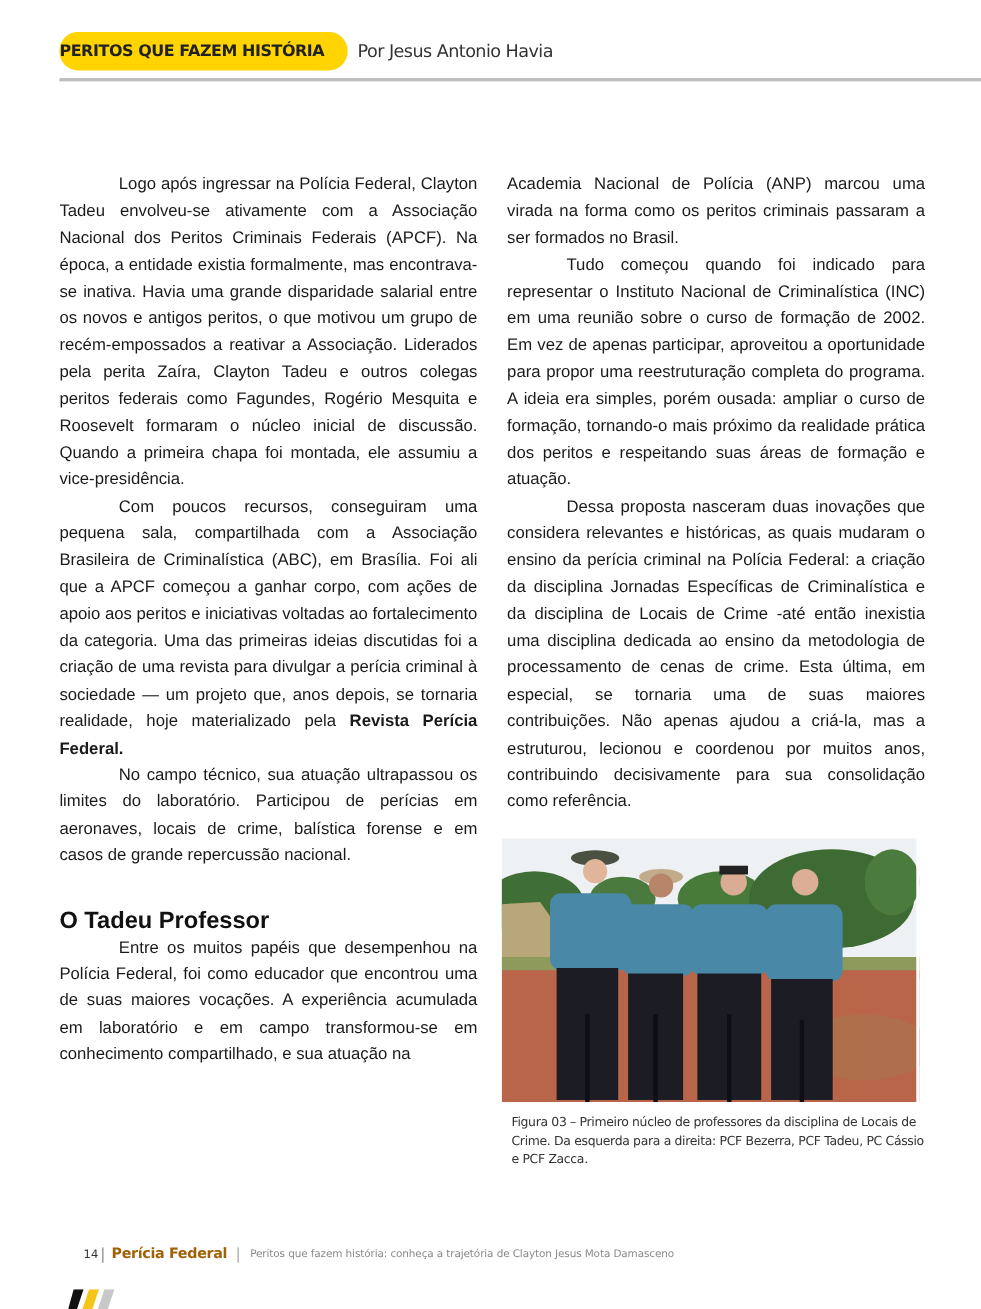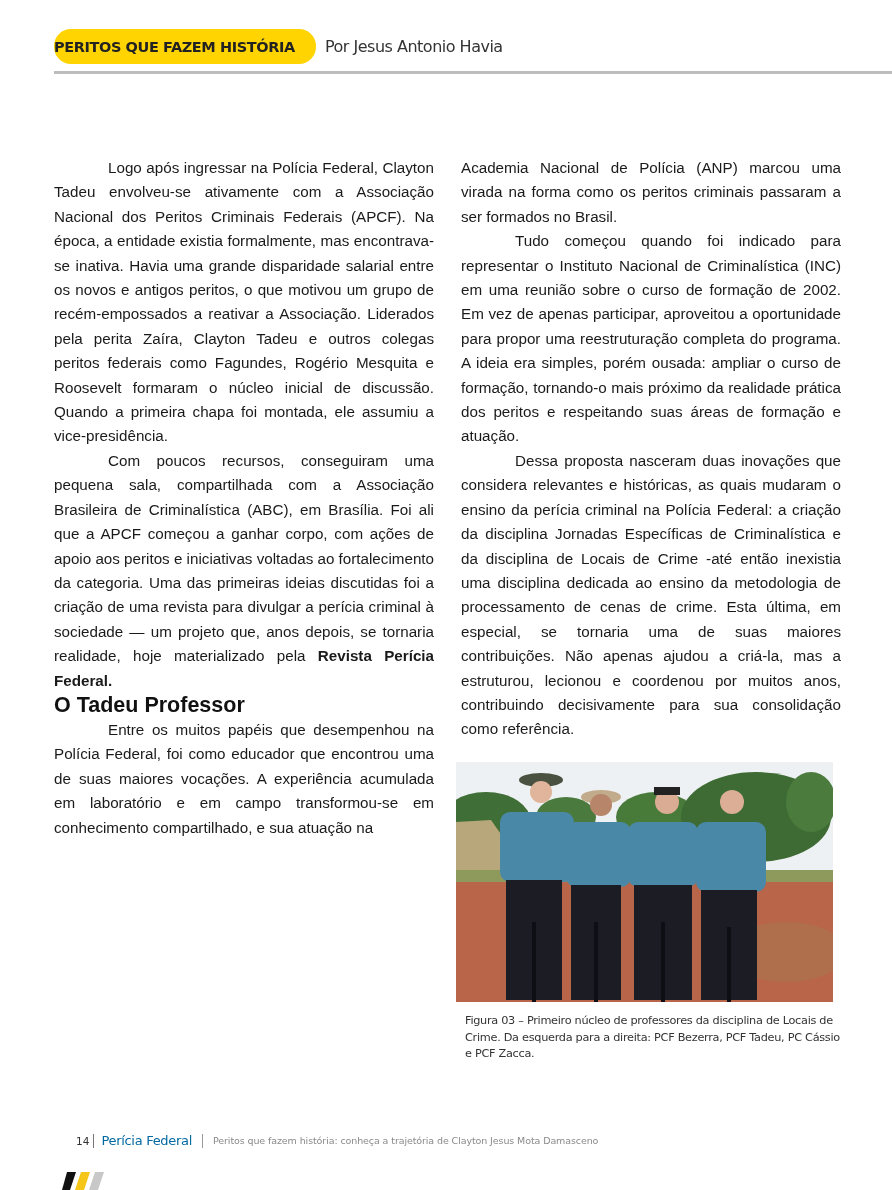--- a/index.html
+++ b/index.html
@@ -13,48 +13,49 @@
   .hdr-author { position: absolute; left: 325px; top: 37px; font-size: 16px; color: #333;
                 font-family: "DejaVu Sans", sans-serif; letter-spacing: -0.5px; }
   .hdr-rule { position: absolute; left: 54px; right: 0; top: 71px; height: 3px; background: #bdbdbd; }
 
   .col { position: absolute; top: 156px; width: 380px; font-size: 15.2px; line-height: 24.4px; text-align: justify; }
   .col.left { left: 54px; }
   .col.right { left: 461px; }
   .col p { margin: 0; text-indent: 54px; hyphens: manual; }
   .col p.noindent { text-indent: 0; }
   h2 { margin: 0; font-size: 21.5px; line-height: 25px; font-weight: bold; color: #111; }
-  h2.second { }
+  h2.second { margin-top: 34px; }
   b { font-weight: bold; }
 
   .photo { position: absolute; left: 456px; top: 762px; width: 380px; height: 240px; overflow: hidden; }
   .caption { position: absolute; left: 465px; top: 1013px; width: 380px; font-size: 11.3px; line-height: 16.5px;
              color: #333; font-family: "DejaVu Sans", sans-serif; letter-spacing: -0.3px; }
 
   .footer { position: absolute; left: 57px; top: 1133px; display: flex; align-items: center;
             font-family: "DejaVu Sans", sans-serif; }
   .footer .pnum { font-size: 10.5px; color: #333; margin-left: 19px; }
   .footer .sep { width: 1px; height: 14px; background: #777; margin: 0 7px 0 4px; }
-  .footer .mag { font-size: 13px; font-weight: normal; color: #0369a1; letter-spacing: -0.3px; }
+  .footer .mag { font-size: 13px; font-weight: bold; color: #a16207; letter-spacing: -0.3px; }
   .footer .sep2 { width: 1px; height: 14px; background: #999; margin: 0 10px; }
   .footer .run { font-size: 9.5px; color: #8a8a8a; letter-spacing: -0.1px; }
   .stripes { position: absolute; left: 62px; top: 1172px; }
 </style>
 </head>
 <body>
 
 <div class="hdr-tag">
   <span>PERITOS QUE FAZEM HISTÓRIA</span>
 </div>
 <div class="hdr-author">Por Jesus Antonio Havia</div>
 <div class="hdr-rule"></div>
 
 <div class="col left">
   <p>Logo após ingressar na Polícia Federal, Clayton Tadeu envolveu-se ativamente com a As­sociação Nacional dos Peritos Criminais Federais (APCF). Na época, a entidade existia formalmente, mas encontrava-se inativa. Havia uma grande dis­paridade salarial entre os novos e antigos peritos, o que motivou um grupo de recém-empossados a reativar a Associação. Liderados pela perita Zaíra, Clayton Tadeu e outros colegas peritos federais como Fagundes, Rogério Mesquita e Roosevelt formaram o núcleo inicial de discussão. Quando a primeira chapa foi montada, ele assumiu a vice-pre­sidência.</p>
   <p><span>Com poucos recursos, conseguiram uma pequena sala, compartilhada com a Associação Brasileira de Criminalística (ABC), em Brasília. Foi ali que a APCF começou a ganhar corpo, com ações de apoio aos peritos e iniciativas voltadas ao for­talecimento da categoria. Uma das primeiras ideias discutidas foi a criação de uma revista para divulgar a perícia criminal à sociedade — um projeto que, anos depois, se tornaria realidade, hoje materializa­do pela </span><b>Revista Perícia Federal.</b></p>
+  <p>No campo técnico, sua atuação ultrapas­sou os limites do laboratório. Participou de perícias em aeronaves, locais de crime, balística foren­se e em casos de grande repercussão nacional.</p>
   <h2 class="second">O Tadeu Professor</h2>
   <p>Entre os muitos papéis que desempenhou na Polícia Federal, foi como educador que encontrou uma de suas maiores vocações. A experiência acu­mulada em laboratório e em campo transformou-se em conhecimento compartilhado, e sua atuação na</p>
 </div>
 
 <div class="col right">
   <p class="noindent">Academia Nacional de Polícia (ANP) marcou uma virada na forma como os peritos criminais passaram a ser formados no Brasil.</p>
   <p>Tudo começou quando foi indicado para representar o Instituto Nacional de Criminalística (INC) em uma reunião sobre o curso de formação de 2002. Em vez de apenas participar, aproveitou a oportunidade para propor uma reestruturação com­pleta do programa. A ideia era simples, porém ousa­da: ampliar o curso de formação, tornando-o mais próximo da realidade prática dos peritos e respei­tando suas áreas de formação e atuação.</p>
   <p>Dessa proposta nasceram duas inovações que considera relevantes e históricas, as quais mu­daram o ensino da perícia criminal na Polícia Fe­deral: a criação da disciplina Jornadas Específicas de Criminalística e da disciplina de Locais de Crime -até então inexistia uma disciplina dedicada ao ensi­no da metodologia de processamento de cenas de crime. Esta última, em especial, se tornaria uma de suas maiores contribuições. Não apenas ajudou a criá-la, mas a estruturou, lecionou e coordenou por muitos anos, contribuindo decisivamente para sua consolidação como referência.</p>
 </div>
 

